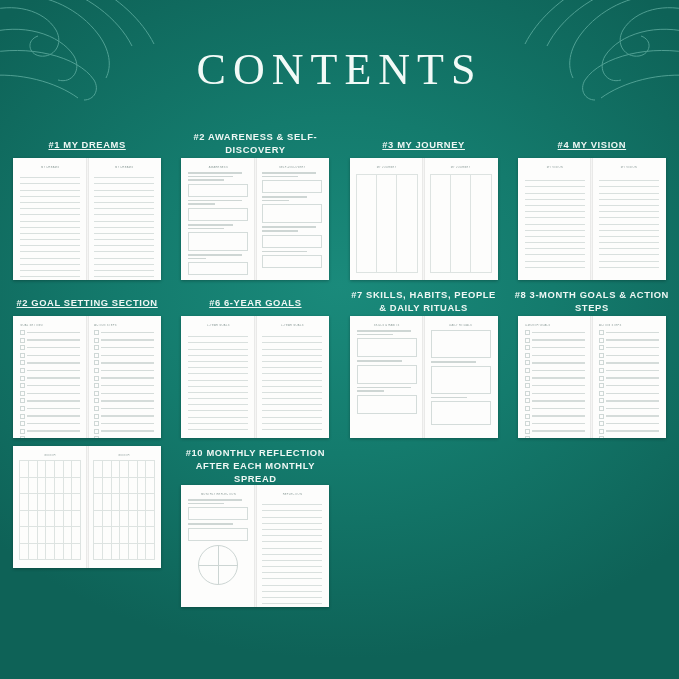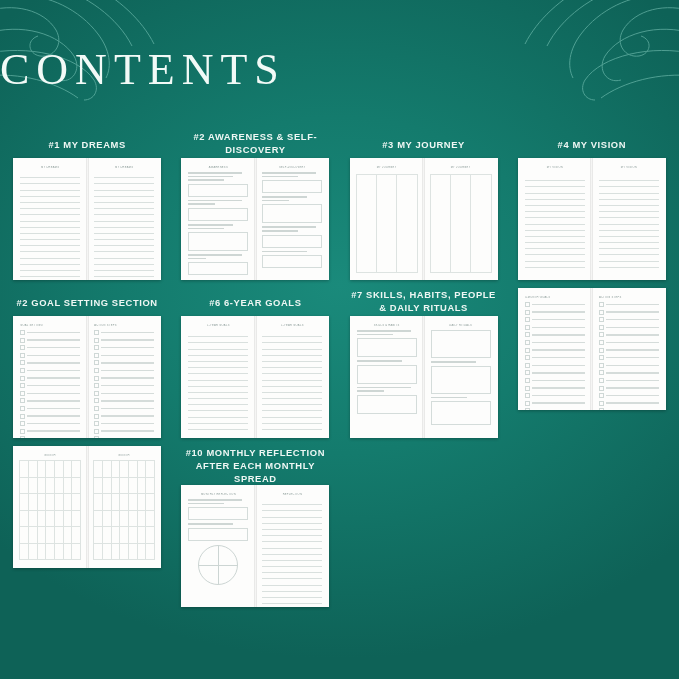--- a/index.html
+++ b/index.html
@@ -26,20 +26,21 @@
     opacity: 0.5;
   }
   .corner-swirl.tl { left: -6px; top: -8px; }
   .corner-swirl.tr { right: -6px; top: -8px; transform: scaleX(-1); }
 
   .title {
     position: absolute;
     top: 44px;
     left: 0;
     width: 100%;
+    text-align: center;
     color: #f2faf7;
     font-family: "Liberation Serif", serif;
     font-size: 44px;
     letter-spacing: 7px;
     font-weight: 400;
   }
 
   .grid {
     position: absolute;
     top: 130px;
@@ -62,21 +63,21 @@
     letter-spacing: 0.6px;
     font-weight: 700;
     text-align: center;
     line-height: 13px;
     min-height: 28px;
     display: flex;
     align-items: flex-start;
     justify-content: center;
     padding: 0 2px;
   }
-  .cap.one-line { align-items: center; }
+  .cap.one-line { align-items: center; text-decoration: underline; }
 
   .book {
     width: 148px;
     height: 122px;
     background: #fdfdfc;
     position: relative;
     box-shadow: 0 1px 3px rgba(0,0,0,0.28);
     overflow: hidden;
   }
   .book::after {
@@ -622,20 +623,21 @@
           <div class="box tall" style="height:26px;"></div>
           <div class="txt">
             <div class="t w60"></div>
           </div>
           <div class="box tall" style="height:22px;"></div>
         </div>
       </div>
     </div>
 
     <div class="cell">
+      <div class="cap">#8 3-MONTH GOALS &amp; ACTION STEPS</div>
       <div class="book">
         <div class="pg l">
           <div class="hd left">3-MONTH GOALS</div>
           <div>
             <div class="checkrow">
                 <span class="bx"></span>
                 <span class="t"></span>
               </div>
             <div class="checkrow">
                 <span class="bx"></span>

